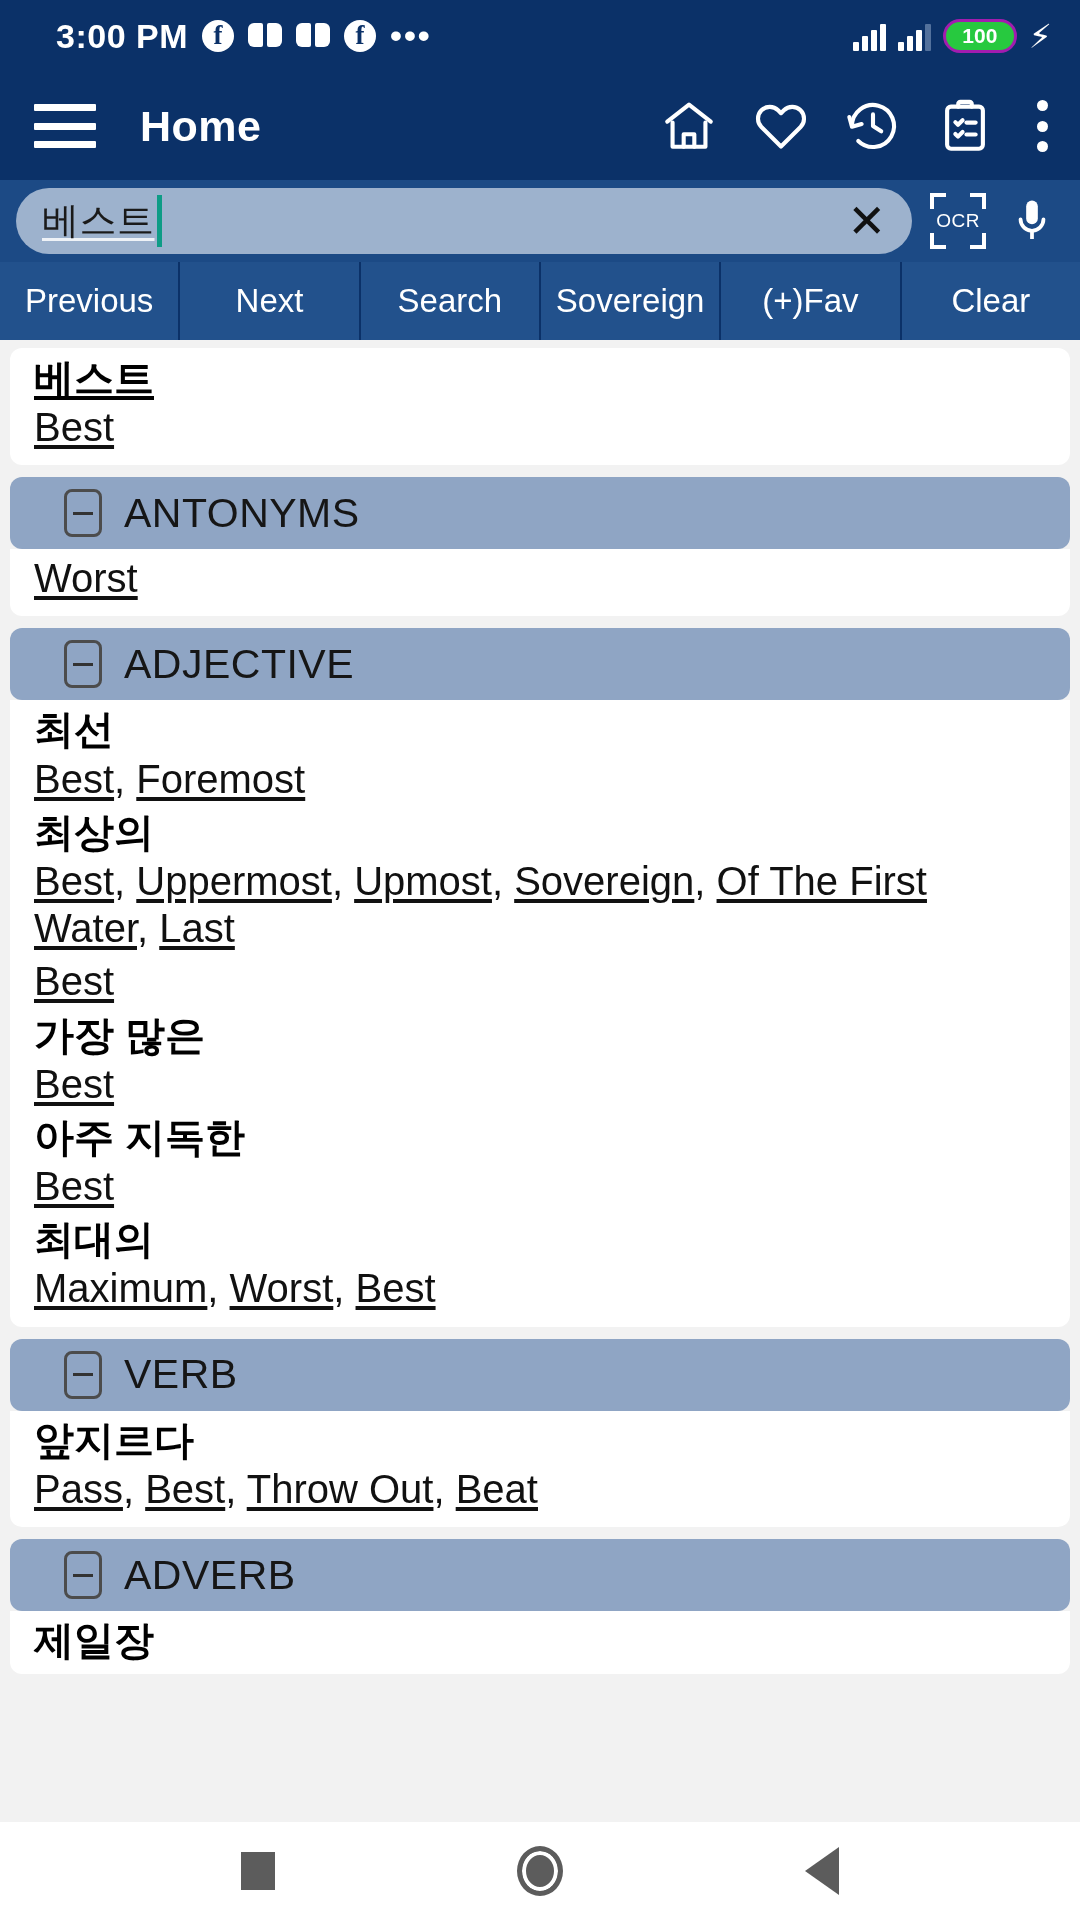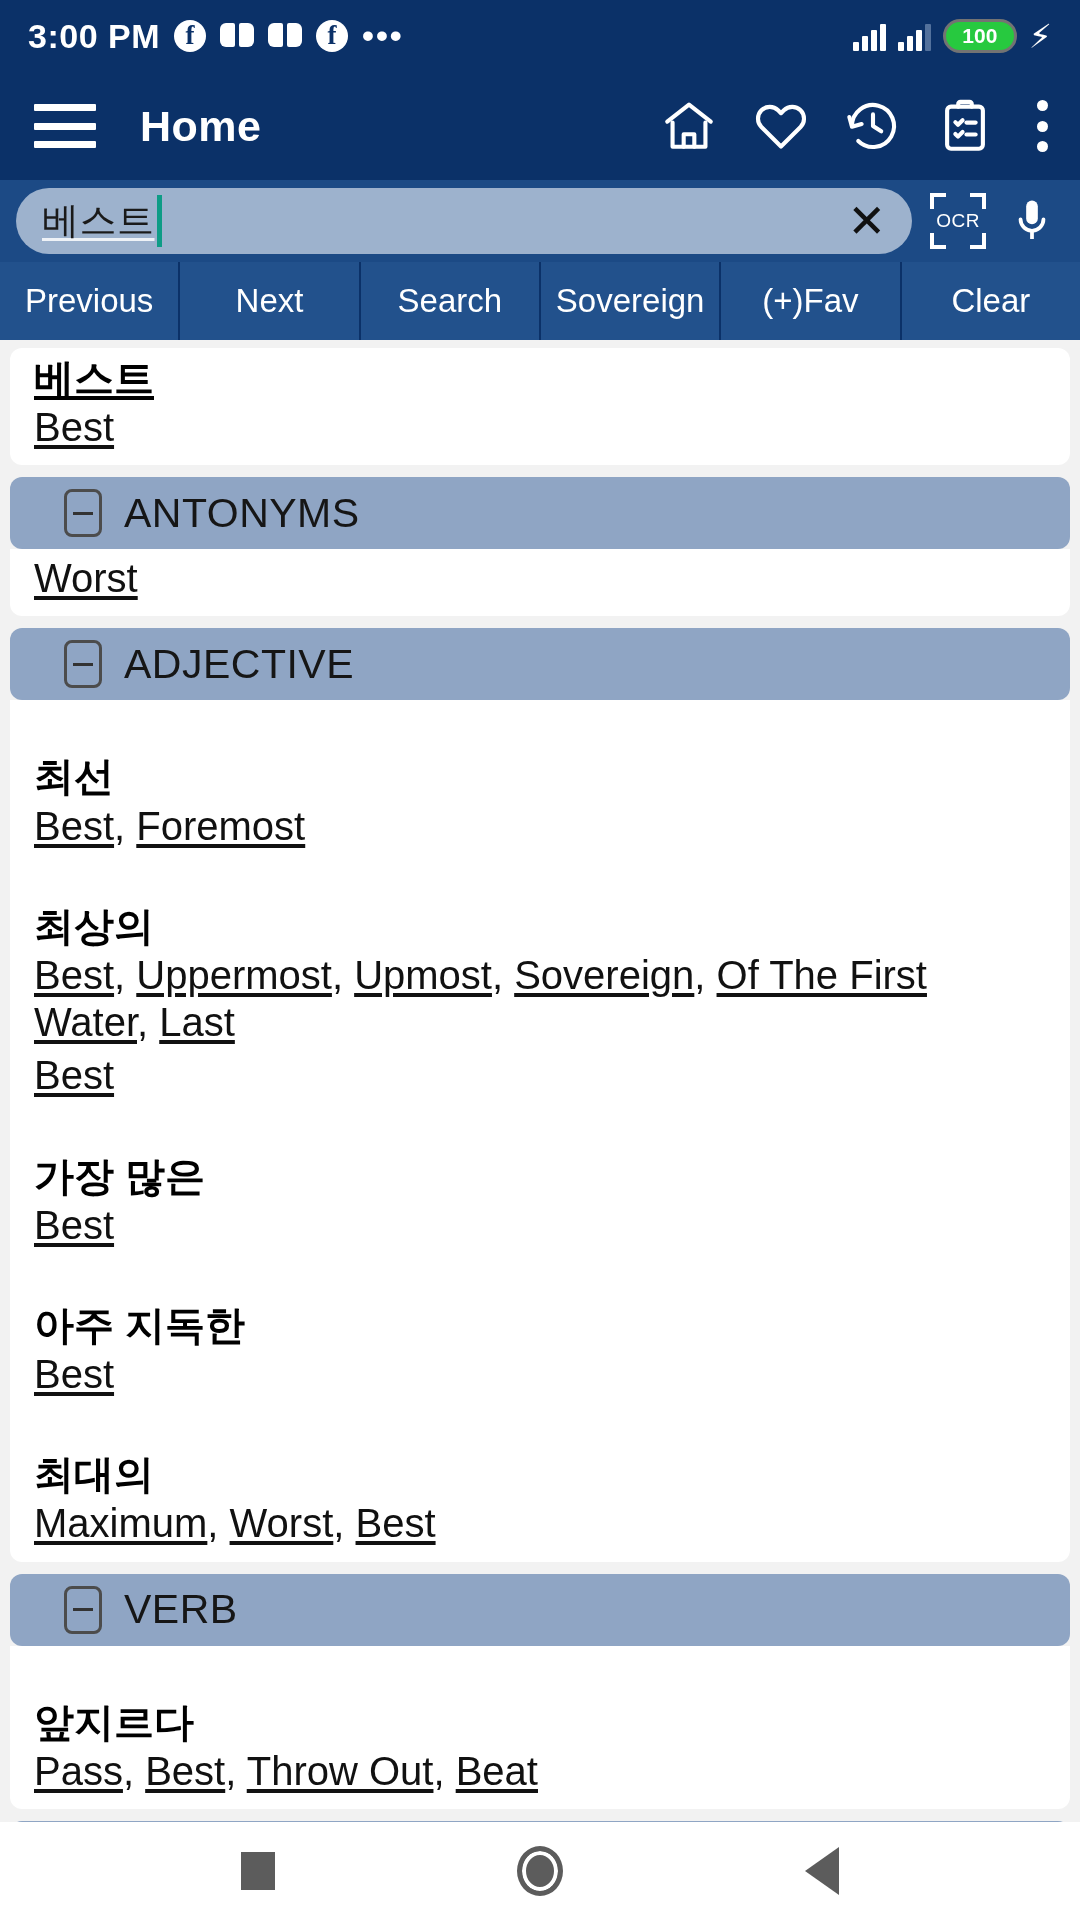--- a/index.html
+++ b/index.html
@@ -8,21 +8,21 @@
     font-family: "Liberation Sans", "DejaVu Sans", sans-serif;
     background: #f2f2f2;
     overflow: hidden;
   }
   .phone { width: 1080px; height: 1920px; display: flex; flex-direction: column; position: relative; }
 
   
   .statusbar {
     height: 72px; background: #0b3168; flex: 0 0 72px;
     display: flex; align-items: center; justify-content: space-between;
-    padding: 0 28px 0 28px; color: #ffffff;
+    padding: 0 28px 0 56px; color: #ffffff;
   }
   .sb-left { display: flex; align-items: center; gap: 14px; }
   .sb-time { font-size: 34px; font-weight: bold; letter-spacing: 0.5px; }
   .sb-right { display: flex; align-items: center; gap: 12px; }
   .ico { display: inline-flex; align-items: center; justify-content: center; }
   .fb {
     width: 32px; height: 32px; border-radius: 50%; background: #fff; color: #0b3168;
     font-family: "Liberation Serif", serif; font-weight: bold; font-size: 27px;
     display: inline-flex; align-items: center; justify-content: center; line-height: 1;
     padding-bottom: 2px;
@@ -38,21 +38,21 @@
 
   .bars { display: inline-flex; align-items: flex-end; gap: 3px; height: 30px; }
   .bars i { display: block; width: 6px; background: #fff; border-radius: 1px; }
   .bars i:nth-child(1) { height: 9px; }
   .bars i:nth-child(2) { height: 15px; }
   .bars i:nth-child(3) { height: 21px; }
   .bars i:nth-child(4) { height: 27px; }
   .bars.dim i:nth-child(4) { background: #53719c; }
 
   .battery {
-    position: relative; width: 74px; height: 34px; border: 3px solid #737373; border-radius: 17px;
+    position: relative; width: 74px; height: 34px; border: 3px solid #a21caf; border-radius: 17px;
     background: #27c93f; display: flex; align-items: center; justify-content: center;
     font-size: 21px; font-weight: bold; color: #fff;
   }
   .bolt { font-size: 33px; color: #fff; line-height: 1; }
 
   
   .appbar {
     height: 108px; flex: 0 0 108px; background: #0b3168; color: #fff;
     display: flex; align-items: center; padding: 0 26px 0 34px;
   }
@@ -119,21 +119,21 @@
   }
   .sechead + .card { border-radius: 0 0 12px 12px; margin-top: 0; padding-top: 4px; }
   .collapse-icon {
     width: 38px; height: 48px; border: 3px solid #4c4c4c; border-radius: 8px;
     display: flex; align-items: center; justify-content: center; flex: 0 0 38px;
   }
   .collapse-icon i { display: block; width: 20px; height: 3px; background: #333; }
   .sectitle { font-size: 41px; color: #161616; letter-spacing: 0.5px; }
 
   .entry { padding: 0 24px; }
-  .kr { font-size: 40px; font-weight: bold; color: #000; line-height: 1.18; padding: 2px 0 0 0; margin-top: 47px; }
+  .kr { font-size: 40px; font-weight: bold; color: #000; line-height: 1.18; padding: 2px 0 0 0; }
   .en { font-size: 40px; color: #111; line-height: 1.18; padding: 2px 0 4px 0; }
   .en a { color: #111; text-decoration: underline; text-underline-offset: 4px; }
   .headword { font-size: 40px; font-weight: bold; color: #000; line-height: 1.2;
     text-decoration: underline; text-decoration-color: #000; text-underline-offset: 4px; }
 
   
   .navbar {
     flex: 0 0 98px; background: #ffffff; display: flex; align-items: center;
     justify-content: space-around; padding: 0 120px;
   }

